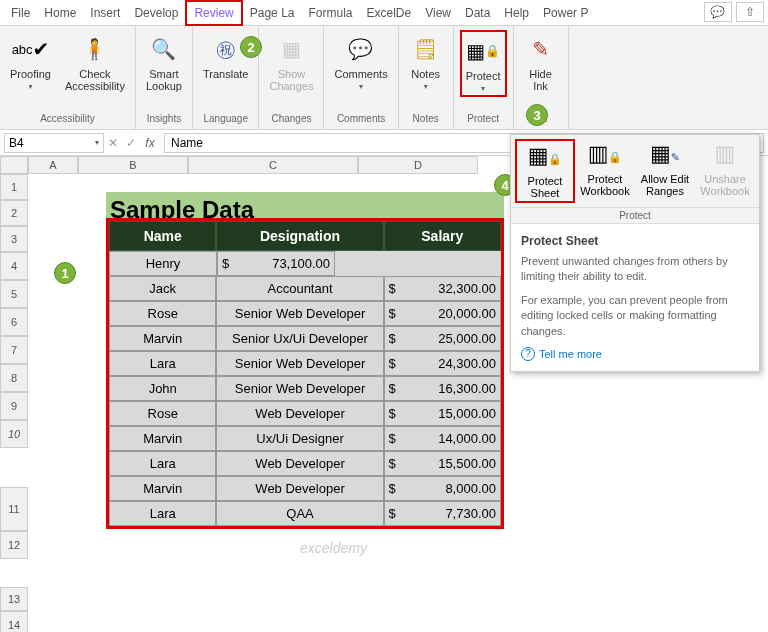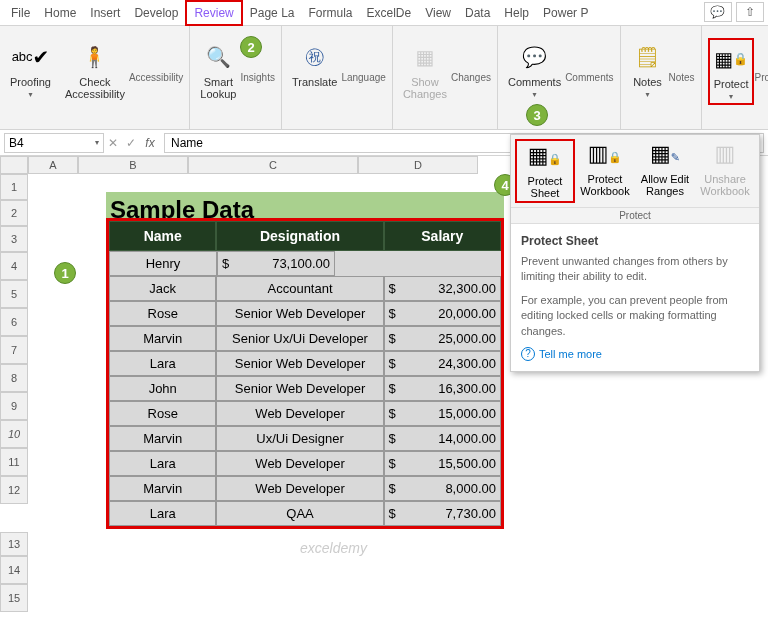--- a/index.html
+++ b/index.html
@@ -3,21 +3,21 @@
 <meta charset="utf-8">
 <style>
 *{box-sizing:border-box;margin:0;padding:0;font-family:"Segoe UI",Arial,sans-serif}
 body{background:#fff;font-size:12px;color:#000;width:768px;height:632px;overflow:hidden;position:relative}
 .tabbar{display:flex;background:#fff;border-bottom:1px solid #d4d4d4;height:26px;align-items:center;padding-left:4px;gap:0}
 .tab{padding:4px 7px;cursor:pointer;font-size:12px;color:#555}
 .tab.active{border:2px solid #d00;color:#8b5cf6}
 .qat{position:absolute;right:4px;top:2px;display:flex;gap:4px}
 .qat-btn{border:1px solid #ccc;width:28px;height:20px;display:flex;align-items:center;justify-content:center;font-size:12px;color:#555}
 .ribbon{height:104px;background:#f3f3f3;border-bottom:1px solid #d4d4d4;display:flex}
-.rgroup{border-right:1px solid #d4d4d4;display:flex;flex-direction:row;align-items:center;justify-content:space-between;padding:4px 6px 2px}
+.rgroup{border-right:1px solid #d4d4d4;display:flex;flex-direction:column;align-items:center;justify-content:space-between;padding:4px 6px 2px}
 .rgroup-body{display:flex;gap:6px;height:82px;align-items:flex-start}
 .rgroup-label{font-size:10px;color:#666;height:14px}
 .rbtn{display:flex;flex-direction:column;align-items:center;justify-content:flex-start;gap:2px;padding:2px 4px;min-width:42px;cursor:pointer}
 .rbtn .ricon{height:34px;display:flex;align-items:center;justify-content:center;font-size:20px}
 .rbtn .rtxt{font-size:11px;text-align:center;line-height:12px;color:#333}
 .rbtn.disabled .rtxt{color:#aaa}
 .rbtn.highlight{border:2px solid #d00}
 .dd{font-size:8px;color:#666}
 .namebar{height:26px;display:flex;align-items:center;border-bottom:1px solid #d4d4d4;background:#fff}
 .namebox{width:100px;border:1px solid #ccc;height:20px;margin-left:4px;padding:2px 4px;font-size:12px;display:flex;align-items:center;justify-content:space-between}
@@ -186,21 +186,21 @@
       <div class="rh" style="height: 26px;">1</div>
       <div class="rh" style="height: 26px;">2</div>
       <div class="rh" style="height: 26px;">3</div>
       <div class="rh" style="height: 28px;">4</div>
       <div class="rh" style="height: 28px;">5</div>
       <div class="rh" style="height: 28px;">6</div>
       <div class="rh" style="height: 28px;">7</div>
       <div class="rh" style="height: 28px;">8</div>
       <div class="rh" style="height: 28px;">9</div>
       <div class="rh" style="height: 28px; font-style: italic;">10</div>
-      <div class="rh" style="height: 28px;">11</div>
+      <div class="rh" style="height: 44px; margin-top: 39px;">11</div>
       <div class="rh" style="height: 28px;">12</div>
       <div class="rh" style="height: 24px; margin-top: 28px;">13</div>
       <div class="rh" style="height: 28px;">14</div>
       <div class="rh" style="height: 28px;">15</div>
     </div>
   <div class="sheet">
     <div class="t-title">Sample Data</div>
     <div class="data-table">
       <div class="thead">
         <div class="cell c-name">Name</div>

